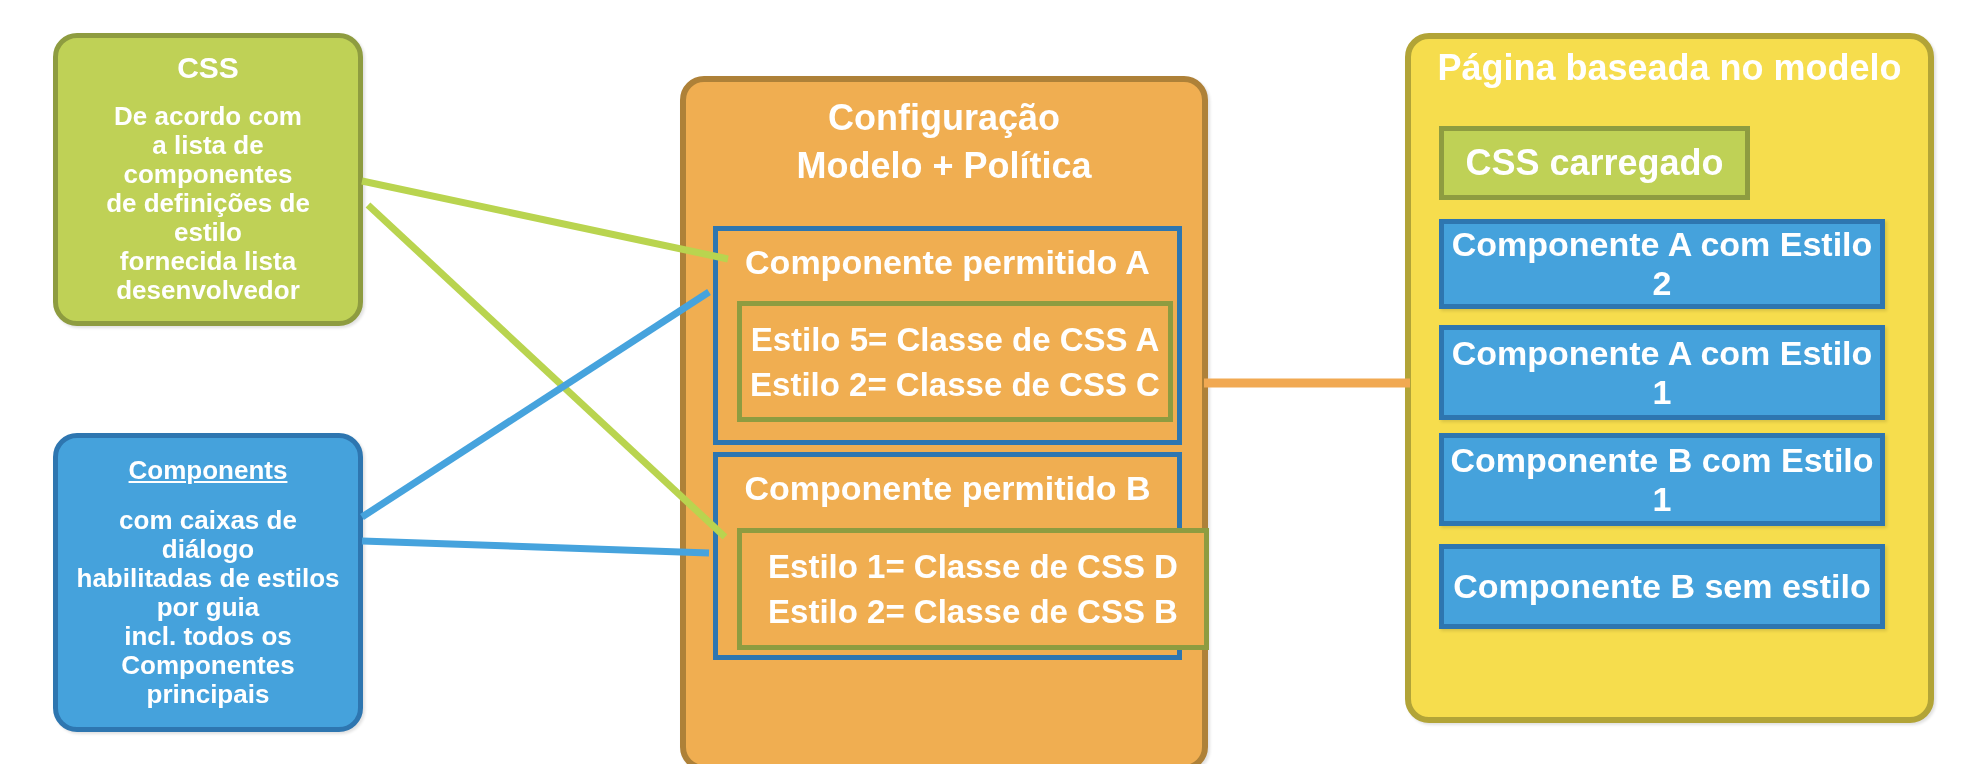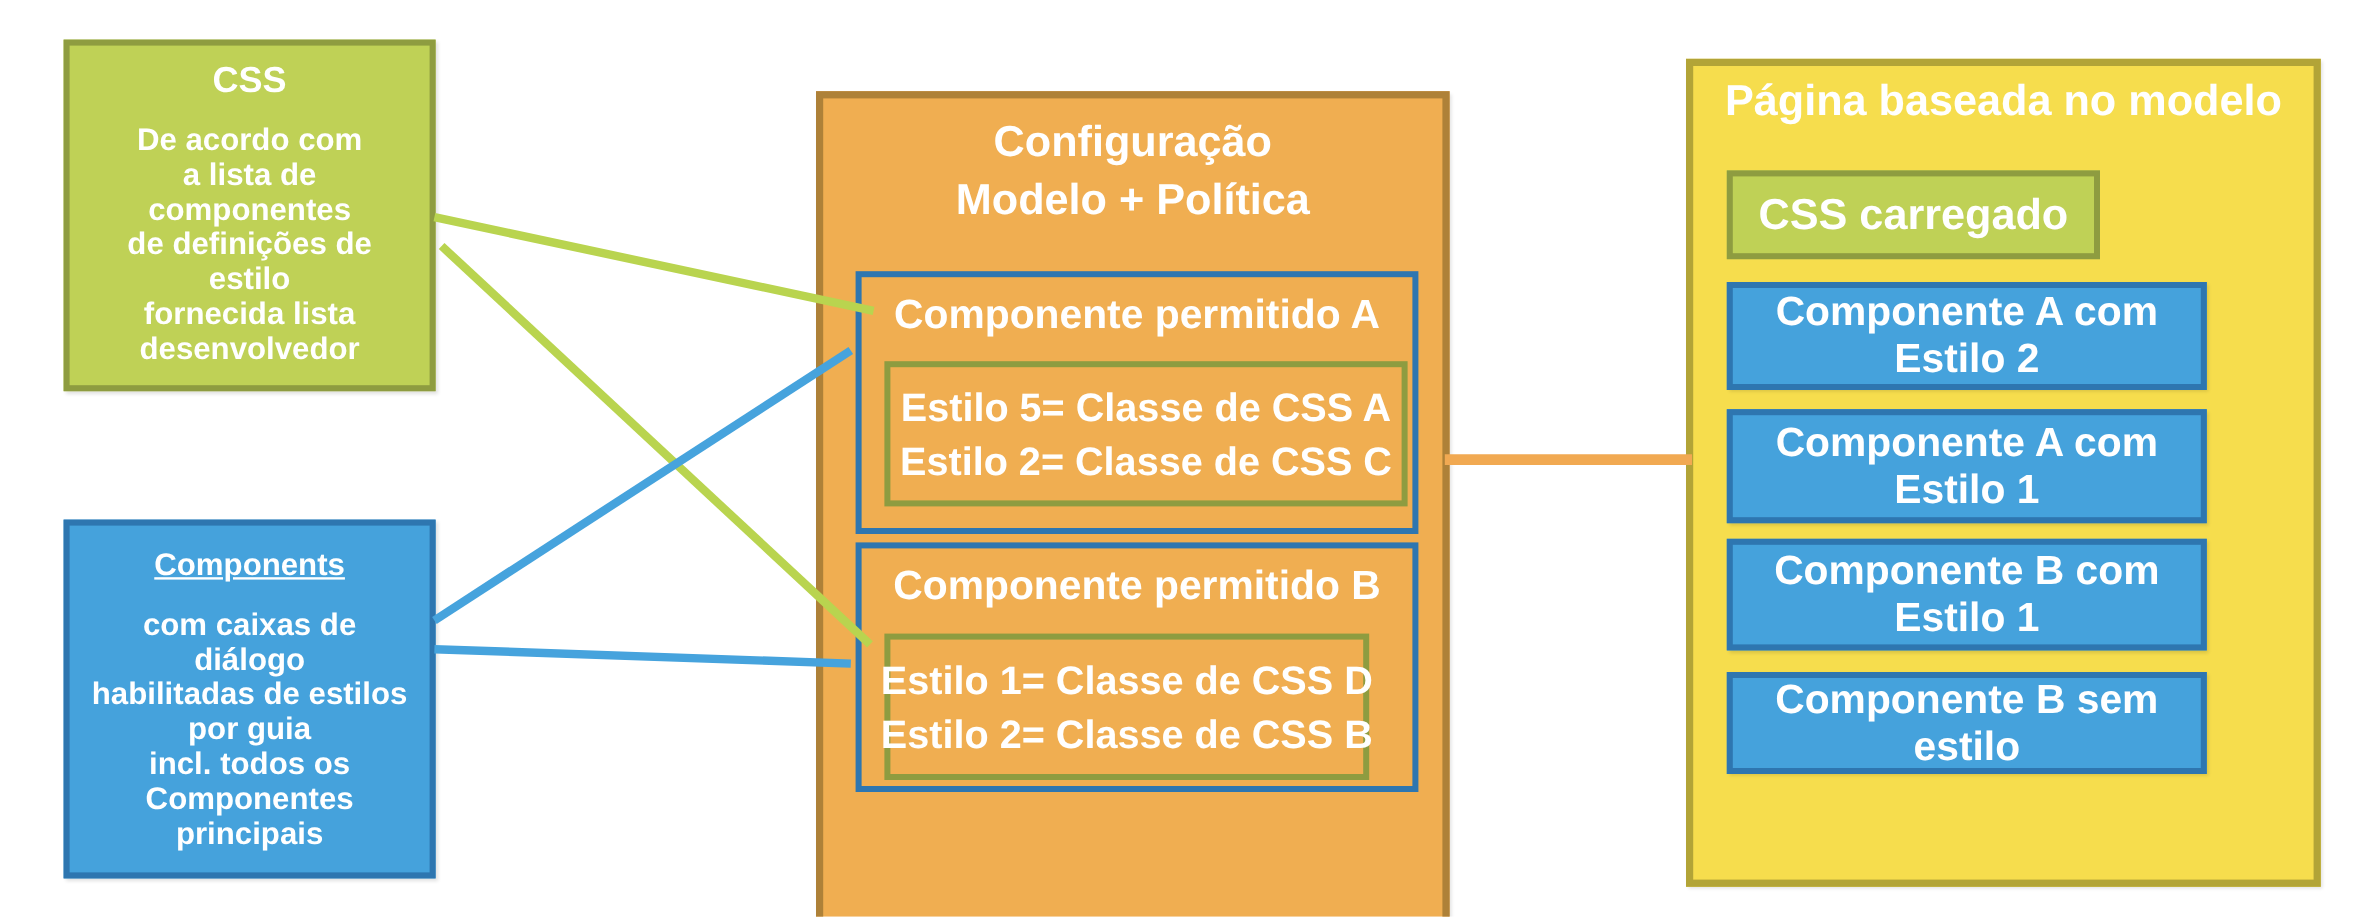--- a/index.html
+++ b/index.html
@@ -8,48 +8,48 @@
     --orange-fill:#f0ae51;--orange-border:#ae8138;
     --yellow-fill:#f6dd4d;--yellow-border:#b2a437;
     --connector-green:#b9d44f; --connector-blue:#46a3dd; --connector-orange:#f1a952;
     --text:#ffffff;
   }
   html,body{margin:0;padding:0;background:#ffffff;}
   .canvas{
     position:relative;width:1966px;height:764px;background:#ffffff;overflow:hidden;
     font-family:"Liberation Sans", sans-serif;color:var(--text);
   }
-  .box{position:absolute;box-sizing:border-box;box-shadow:2px 2px 3px rgba(0,0,0,0.12);}
+  .box{position:absolute;box-sizing:border-box;box-shadow:2px 2px 3px rgba(0,0,0,0.12);border-radius:24px;}
   .inner{position:absolute;box-sizing:border-box;box-shadow:none;}
 
   
   .css-box{left:53px;top:33px;width:310px;height:293px;background:var(--green-fill);border:5px solid var(--green-border);text-align:center;}
   .components-box{left:53px;top:433px;width:310px;height:299px;background:var(--blue-fill);border:5px solid var(--blue-border);text-align:center;}
   .side-title{font-size:30px;font-weight:700;line-height:36px;padding-top:12px;}
   .components-box .side-title{font-size:26px;line-height:40px;text-decoration:underline;}
   .side-body{font-size:26px;font-weight:600;line-height:29px;white-space:pre-line;margin-top:16px;}
   .components-box .side-body{}
 
   
   .config-box{left:680px;top:32px;width:528px;height:695px;background:var(--orange-fill);border:6px solid var(--orange-border);margin-top:44px;}
   .config-title{position:absolute;left:0;top:0;width:100%;text-align:center;padding-top:12px;font-size:36px;font-weight:600;line-height:48px;white-space:pre-line;}
   .allowed{background:var(--orange-fill);border:5px solid var(--blue-border);text-align:center;}
   .allowed-a{left:27px;top:144px;width:469px;height:219px;}
   .allowed-b{left:27px;top:370px;width:469px;height:208px;}
   .allowed-label{font-size:34px;font-weight:600;line-height:42px;padding-top:10px;}
   .styles-box{background:var(--orange-fill);border:5px solid var(--green-border);display:flex;flex-direction:column;justify-content:center;align-items:center;}
   .styles-a{left:19px;top:70px;width:436px;height:121px;}
-  .styles-b{left:19px;top:71px;width:404px;height:122px;}
+  .styles-b{left:19px;top:71px;width:472px;height:122px;}
   .style-line{font-size:33px;font-weight:600;line-height:45px;white-space:nowrap;}
 
   
-  .page-box{left:1405px;top:33px;width:529px;height:690px;background:var(--yellow-fill);border:6px solid var(--yellow-border);margin-top:16px;}
+  .page-box{left:1405px;top:33px;width:529px;height:690px;background:var(--yellow-fill);border:6px solid var(--yellow-border);}
   .page-title{position:absolute;left:0;top:0;width:100%;text-align:center;padding-top:8px;font-size:36px;font-weight:700;line-height:42px;}
   .css-loaded{left:28px;top:87px;width:311px;height:74px;background:var(--green-fill);border:5px solid var(--green-border);display:flex;align-items:center;justify-content:center;font-size:36px;font-weight:600;}
-  .page-comp{left:28px;width:400px;background:var(--blue-fill);border:5px solid var(--blue-border);display:flex;align-items:center;justify-content:center;font-size:34px;font-weight:600;text-align:center;box-shadow:2px 2px 3px rgba(0,0,0,0.12);}
+  .page-comp{left:28px;width:446px;background:var(--blue-fill);border:5px solid var(--blue-border);display:flex;align-items:center;justify-content:center;font-size:34px;font-weight:600;text-align:center;box-shadow:2px 2px 3px rgba(0,0,0,0.12);}
   .pc-0{top:180px;height:90px;}
   .pc-1{top:286px;height:95px;}
   .pc-2{top:394px;height:93px;}
   .pc-3{top:505px;height:85px;}
 
   .connector-layer{position:absolute;left:0;top:0;width:1966px;height:764px;pointer-events:none;z-index:10;}
 </style>
 </head>
 <body>
 

